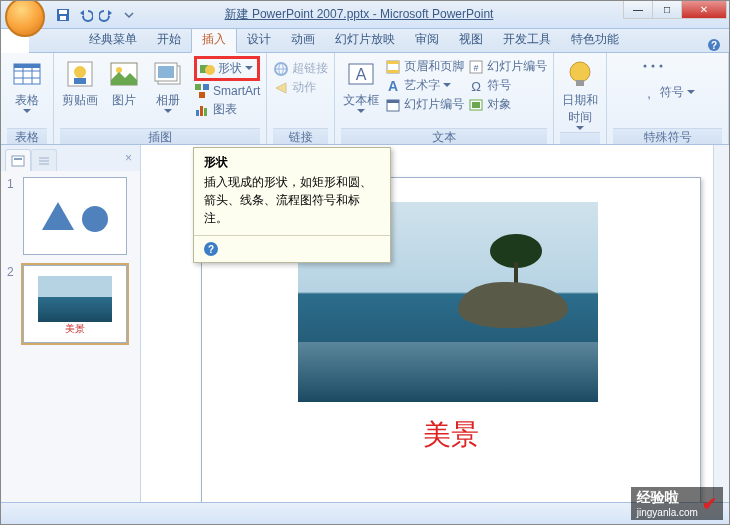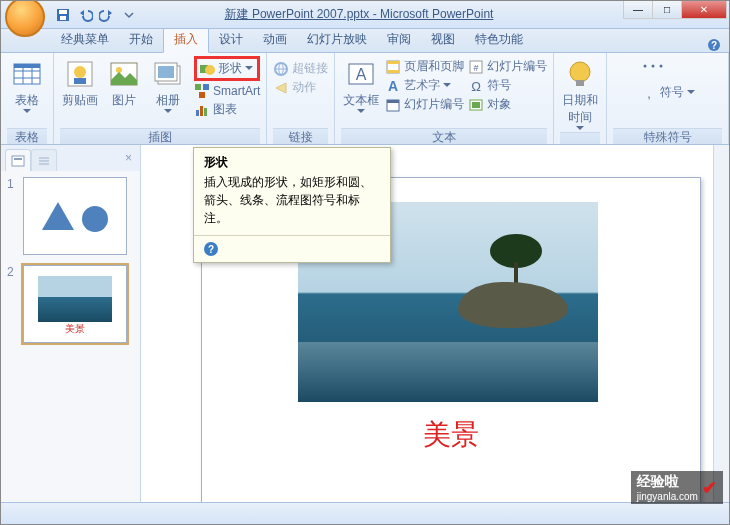--- a/index.html
+++ b/index.html
@@ -58,20 +58,21 @@
   .win-btn.max{background:linear-gradient(#f2f6fb,#d7e4f3);}
   .win-btn.close{background:linear-gradient(#e89390,#c9332c); color:#fff; width:46px;}
   
   .tabrow {
     display:flex; align-items:flex-end;
     background: linear-gradient(#e4edf8, #d8e5f4);
     height: 24px;
     padding-left: 50px;
     gap: 0;
     border-bottom: 1px solid #a9c0e0;
+    margin-left: 28px;
   }
   .tab {
     padding: 4px 10px 4px;
     color:#3b5a85;
     cursor:default;
   }
   .tab.active {
     background:#f5f9fd;
     border:1px solid #a9c0e0;
     border-bottom:1px solid #f5f9fd;
@@ -197,21 +198,21 @@
   .tooltip .tt-foot{border-top:1px solid #d4d4bd; padding:6px 10px; display:flex; align-items:center; gap:6px;}
   .tt-foot .q{width:14px;height:14px;border-radius:50%;background:#3b7ec5;color:#fff;display:flex;align-items:center;justify-content:center;font-size:10px;font-weight:bold;}
   
   .statusbar{
     height:22px; background:linear-gradient(#e8f0fa,#d5e4f7);
     border-top:1px solid #a9c0e0;
     position:absolute; left:0; right:0; bottom:0;
   }
   
   .watermark{
-    position:absolute; right:6px; bottom:20px;
+    position:absolute; right:6px; bottom:4px;
     color:#fff; background:rgba(0,0,0,0.55);
     padding:2px 6px; font-size:14px; font-weight:bold;
     display:flex; align-items:center; gap:4px;
     z-index:60;
   }
   .watermark .check{color:#d22; font-size:18px;}
   .watermark .sub{font-size:10px; font-weight:normal; display:block;}
   
   .vscroll{position:absolute; right:0; top:0; bottom:0; width:16px;
     background:#eef3fa; border-left:1px solid #c7d7ea;}
@@ -259,20 +260,21 @@
 
 <div class="tabrow">
   <div class="tab">经典菜单</div>
   <div class="tab">开始</div>
   <div class="tab active">插入</div>
   <div class="tab">设计</div>
   <div class="tab">动画</div>
   <div class="tab">幻灯片放映</div>
   <div class="tab">审阅</div>
   <div class="tab">视图</div>
+  <div class="tab">开发工具</div>
   <div class="tab">特色功能</div>
   <div class="tab-help">
     <svg width="14" height="14">
         <circle cx="7" cy="7" r="6" fill="#4a7ec2"></circle>
         <text x="7" y="11" text-anchor="middle" fill="#fff" font-size="10" font-weight="bold">?</text>
       </svg>
   </div>
 </div>
 
 <div class="ribbon">

